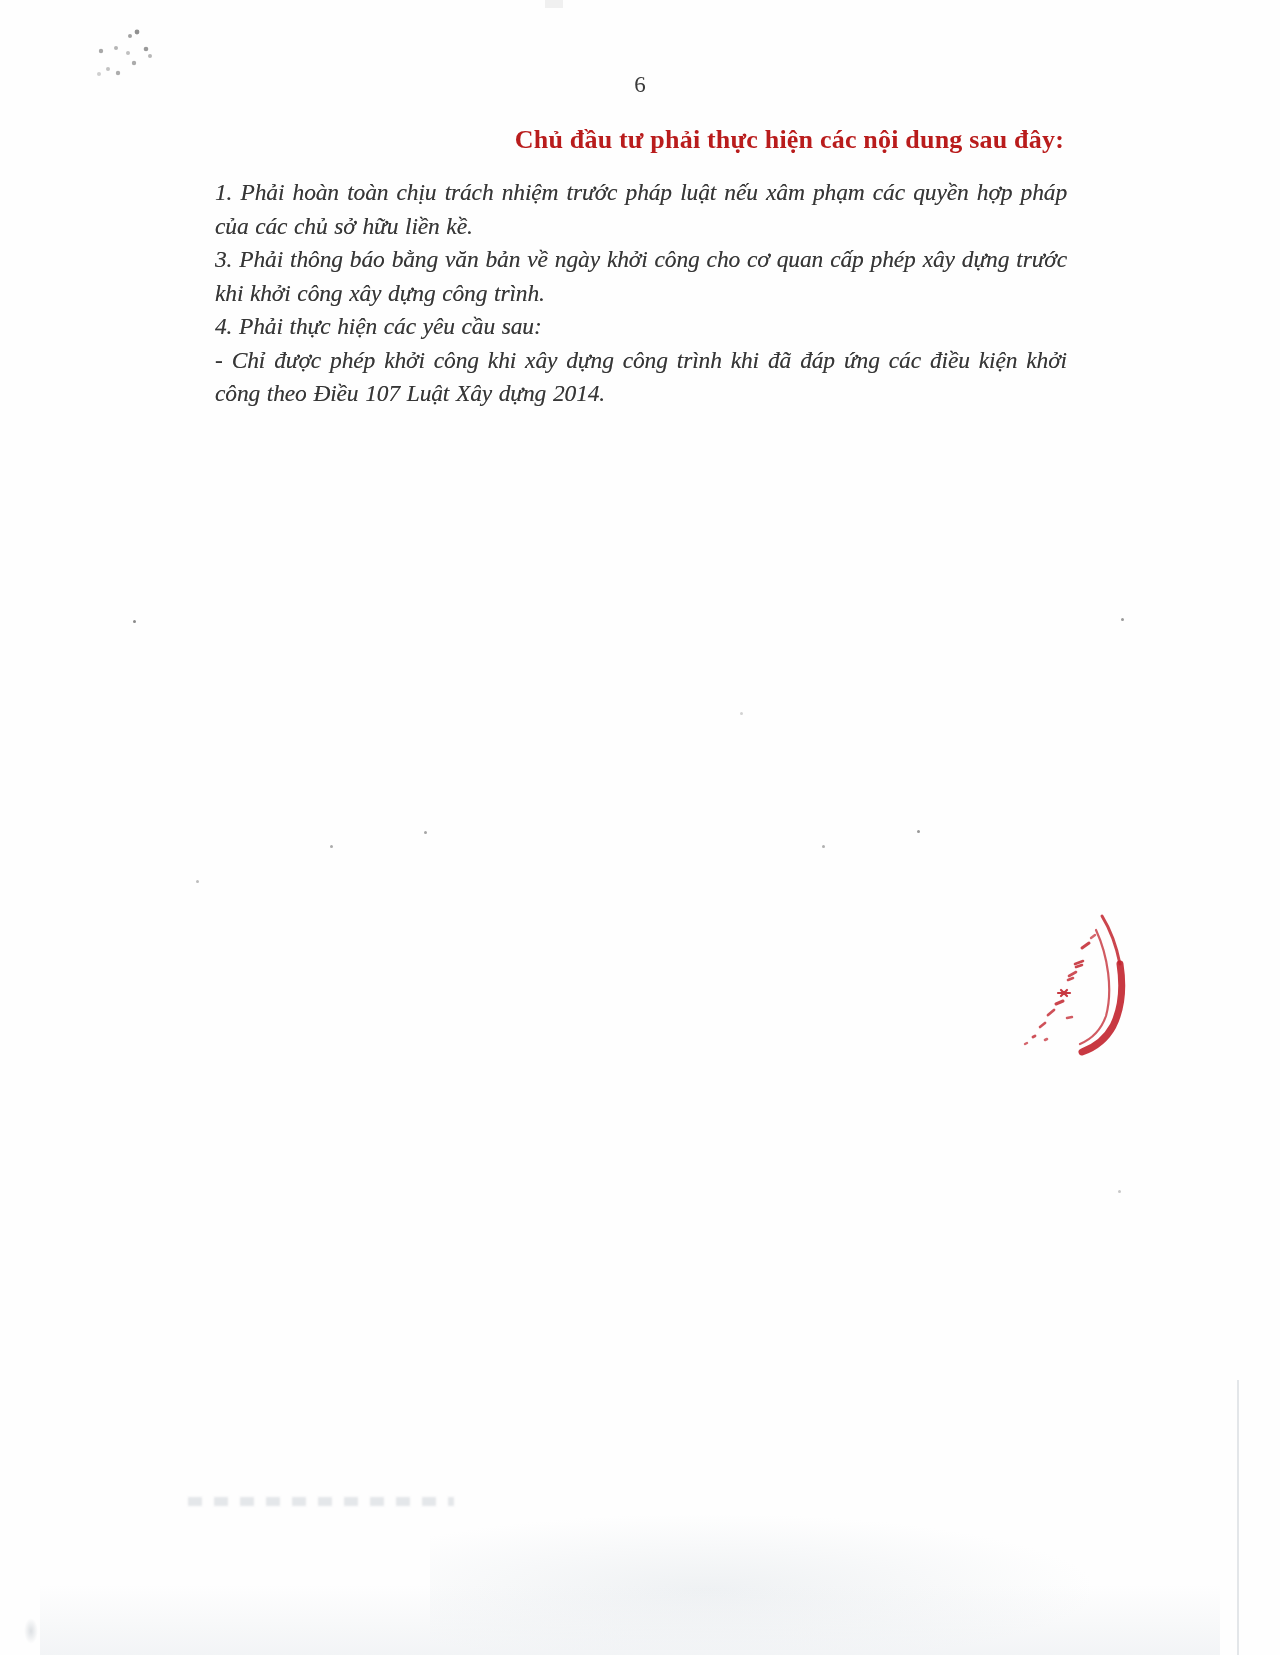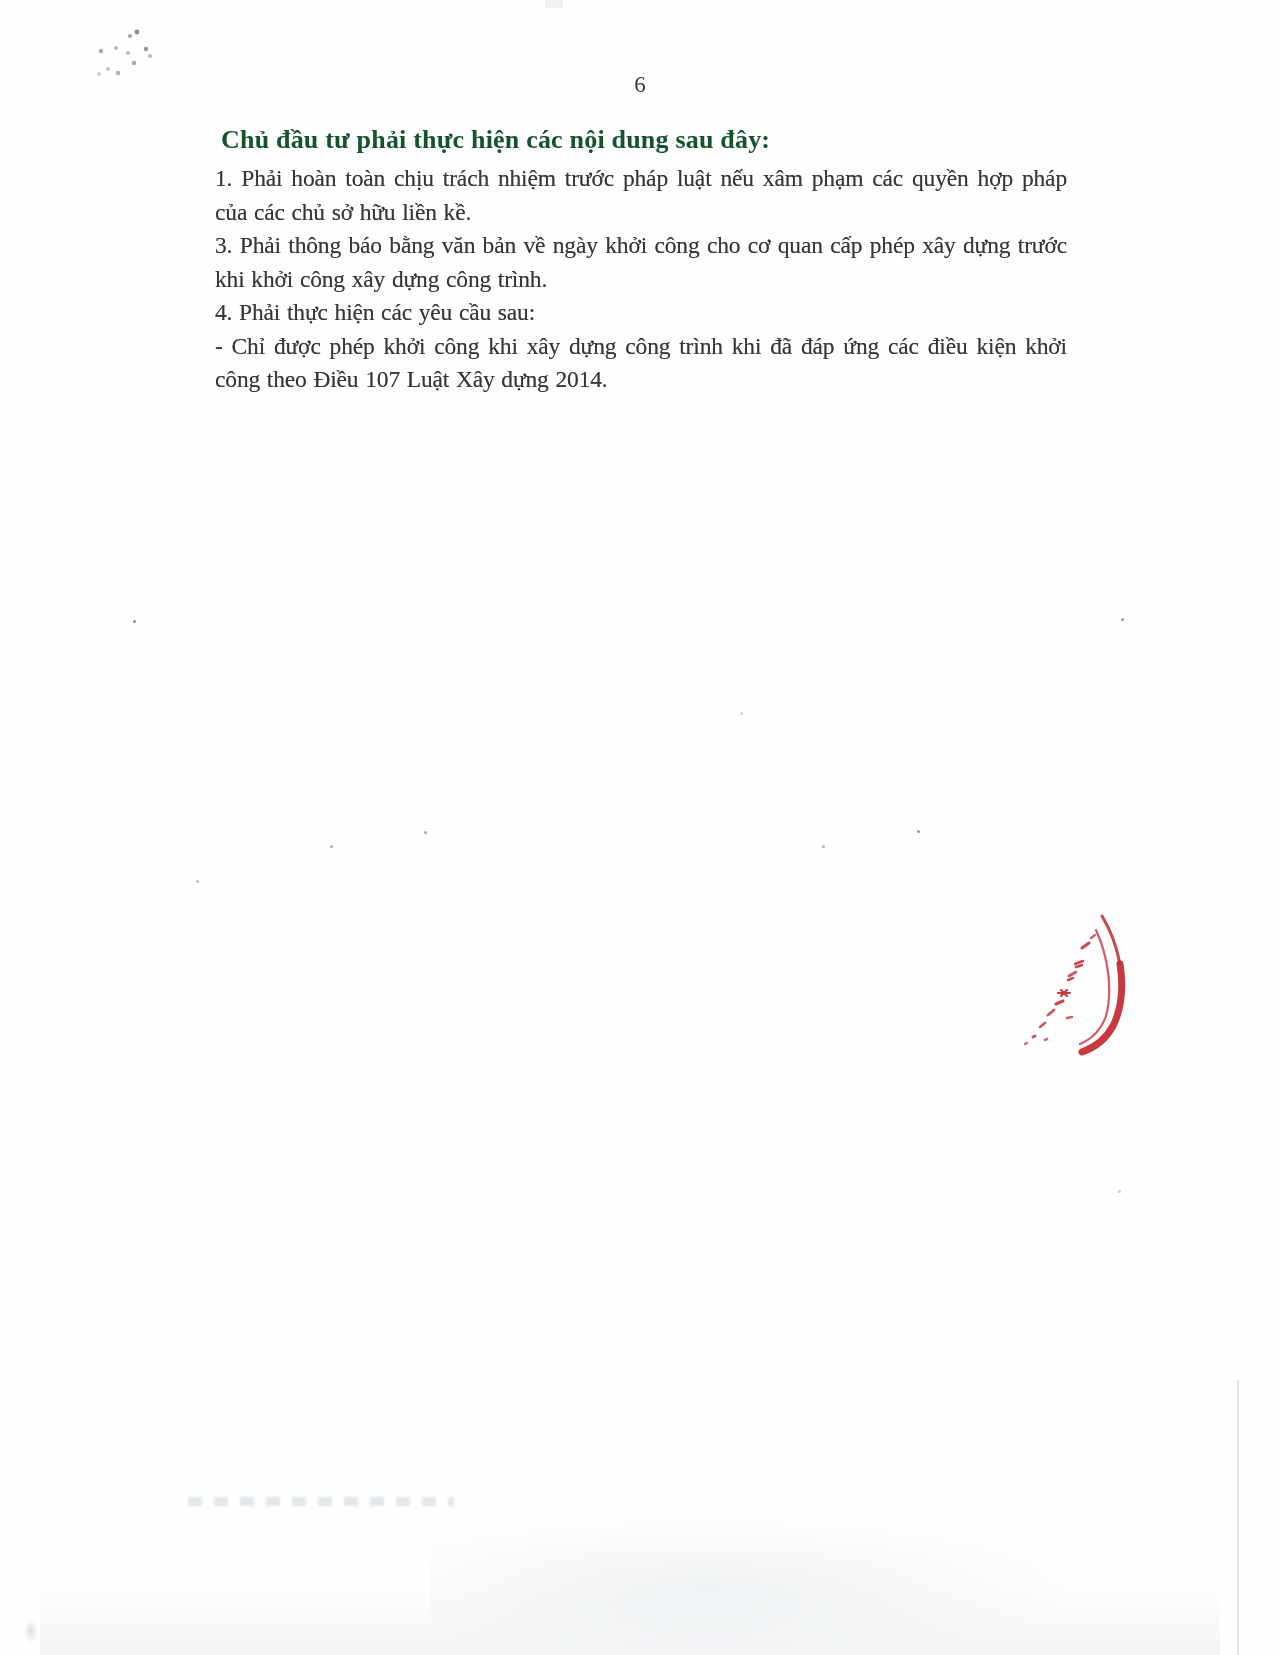--- a/index.html
+++ b/index.html
@@ -17,34 +17,35 @@
     top: 72px;
     left: 0;
     width: 1280px;
     text-align: center;
     font-size: 23px;
     color: #3a3a3a;
   }
   .doc-title {
     position: absolute;
     top: 125px;
-    left: 221px;
+    left: 212px;
     width: 852px;
     margin: 0;
-    text-align: left;
+    text-align: right;
     font-size: 26px;
     font-weight: bold;
     letter-spacing: 0.2px;
-    color: #14532d;
+    color: #b91c1c;
   }
   .content {
     position: absolute;
-    top: 162px;
+    top: 176px;
     left: 215px;
     width: 852px;
+    font-style: italic;
   }
   .content p {
     margin: 0;
     font-size: 23.5px;
     line-height: 33.5px;
     text-align: justify;
     letter-spacing: -0.15px;
     word-spacing: 1px;
     text-shadow: 0 0 0.5px rgba(54,54,54,0.55);
   }

